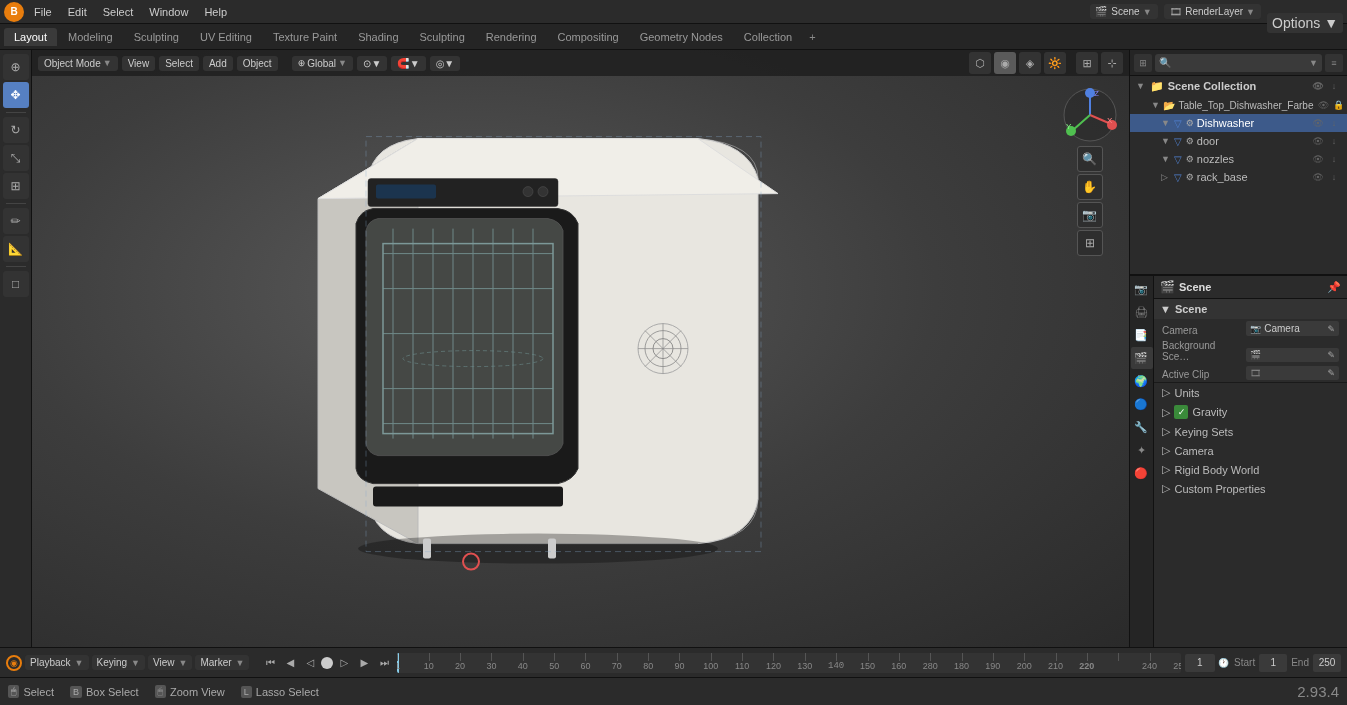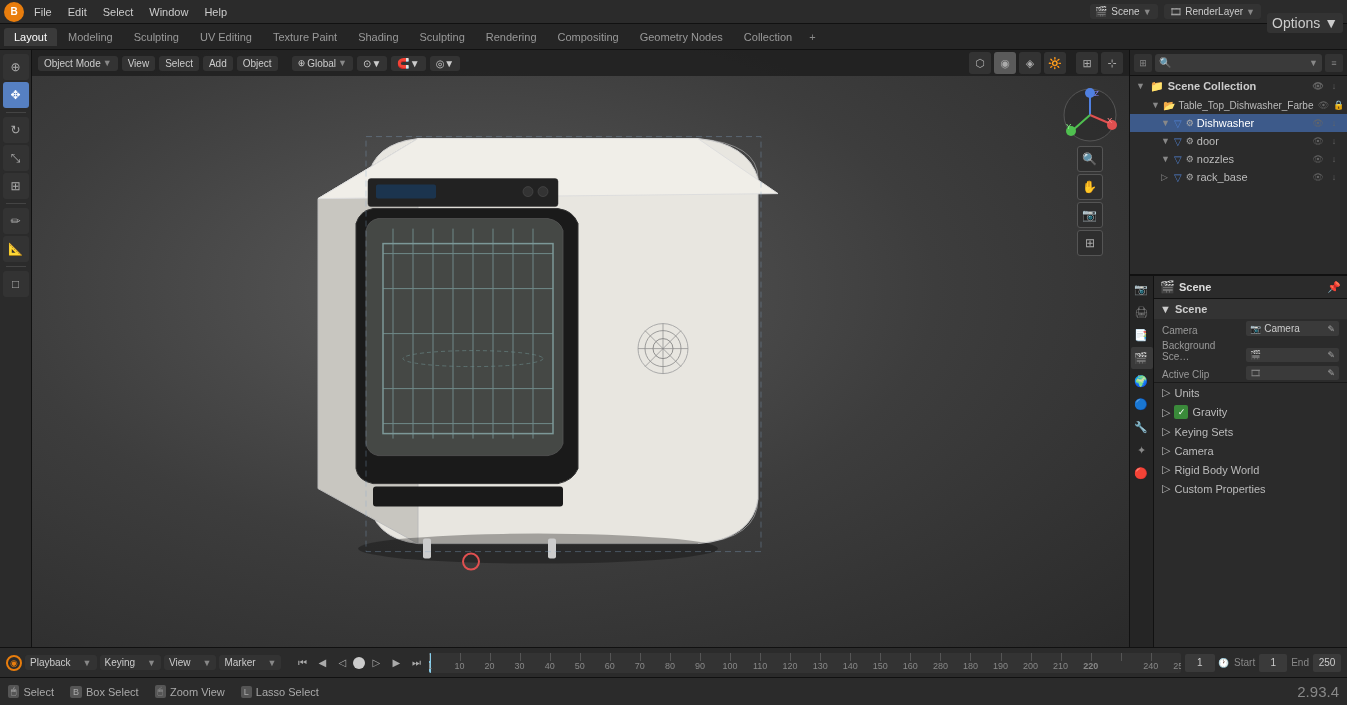--- a/index.html
+++ b/index.html
@@ -395,21 +395,21 @@
       cursor: pointer;
       font-size: 10px;
     }
     .tl-dropdown {
       padding: 2px 5px;
       background: #333;
       border-radius: 3px;
       color: #ccc;
       font-size: 10px;
       cursor: pointer;
-      display: flex; align-items: center; gap: 12px;
+      display: flex; align-items: center; gap: 4px;
     }
 
     
     .context-circle {
       width: 16px; height: 16px;
       border-radius: 50%;
       border: 2px solid #e87d0d;
       display: flex; align-items: center; justify-content: center;
       color: #e87d0d; font-size: 9px;
     }
@@ -898,21 +898,21 @@
     <div class="timeline-label" style="left:36%;">90</div>
     <div class="timeline-tick" style="left:40%;"></div>
     <div class="timeline-label" style="left:40%;">100</div>
     <div class="timeline-tick" style="left:44%;"></div>
     <div class="timeline-label" style="left:44%;">110</div>
     <div class="timeline-tick" style="left:48%;"></div>
     <div class="timeline-label" style="left:48%;">120</div>
     <div class="timeline-tick" style="left:52%;"></div>
     <div class="timeline-label" style="left:52%;">130</div>
     <div class="timeline-tick" style="left:56%;"></div>
-    <div class="timeline-label" style="left:56%;">140</div>
+    <div class="timeline-label" style="left:56%;font-family:Liberation Mono, monospace;">140</div>
     <div class="timeline-tick" style="left:60%;"></div>
     <div class="timeline-label" style="left:60%;">150</div>
     <div class="timeline-tick" style="left:64%;"></div>
     <div class="timeline-label" style="left:64%;">160</div>
     <div class="timeline-tick" style="left:68%;"></div>
     <div class="timeline-label" style="left:68%;">280</div>
     <div class="timeline-tick" style="left:72%;"></div>
     <div class="timeline-label" style="left:72%;">180</div>
     <div class="timeline-tick" style="left:76%;"></div>
     <div class="timeline-label" style="left:76%;">190</div>

